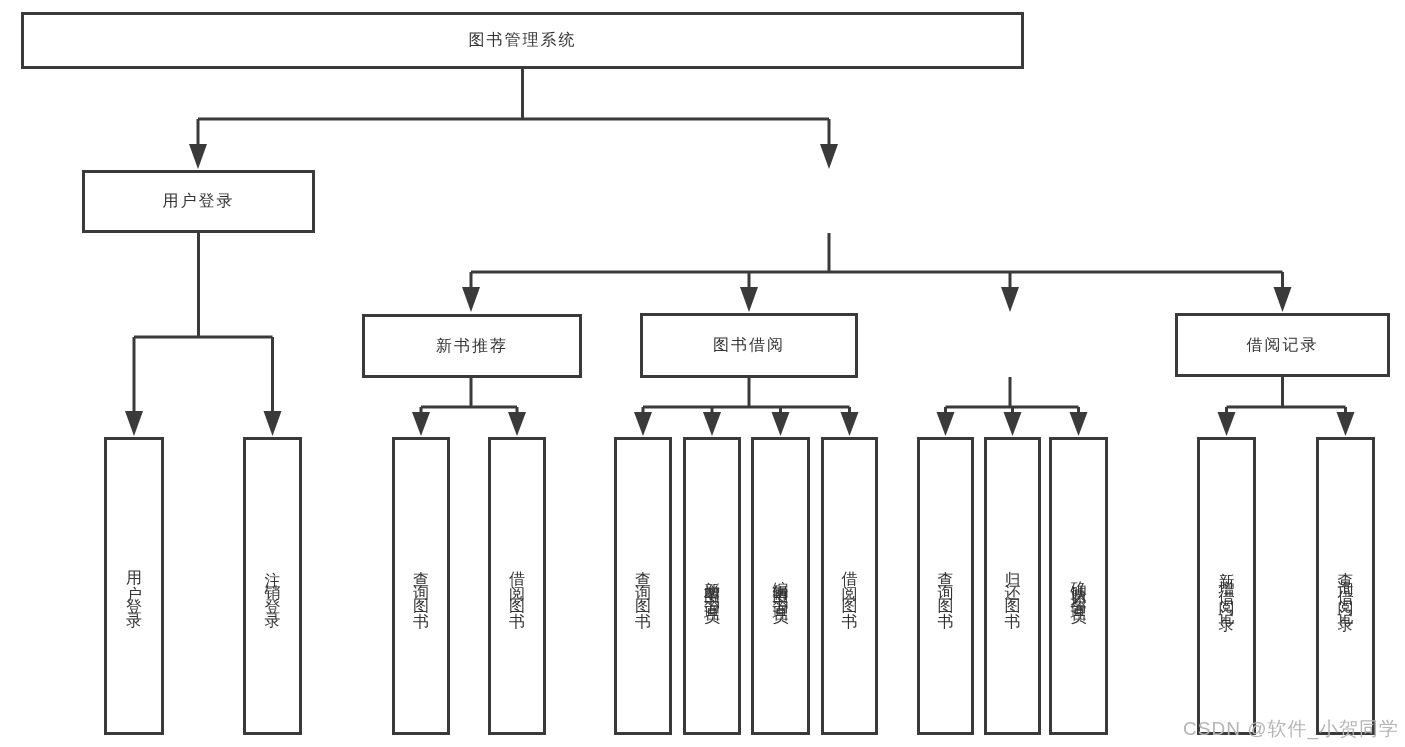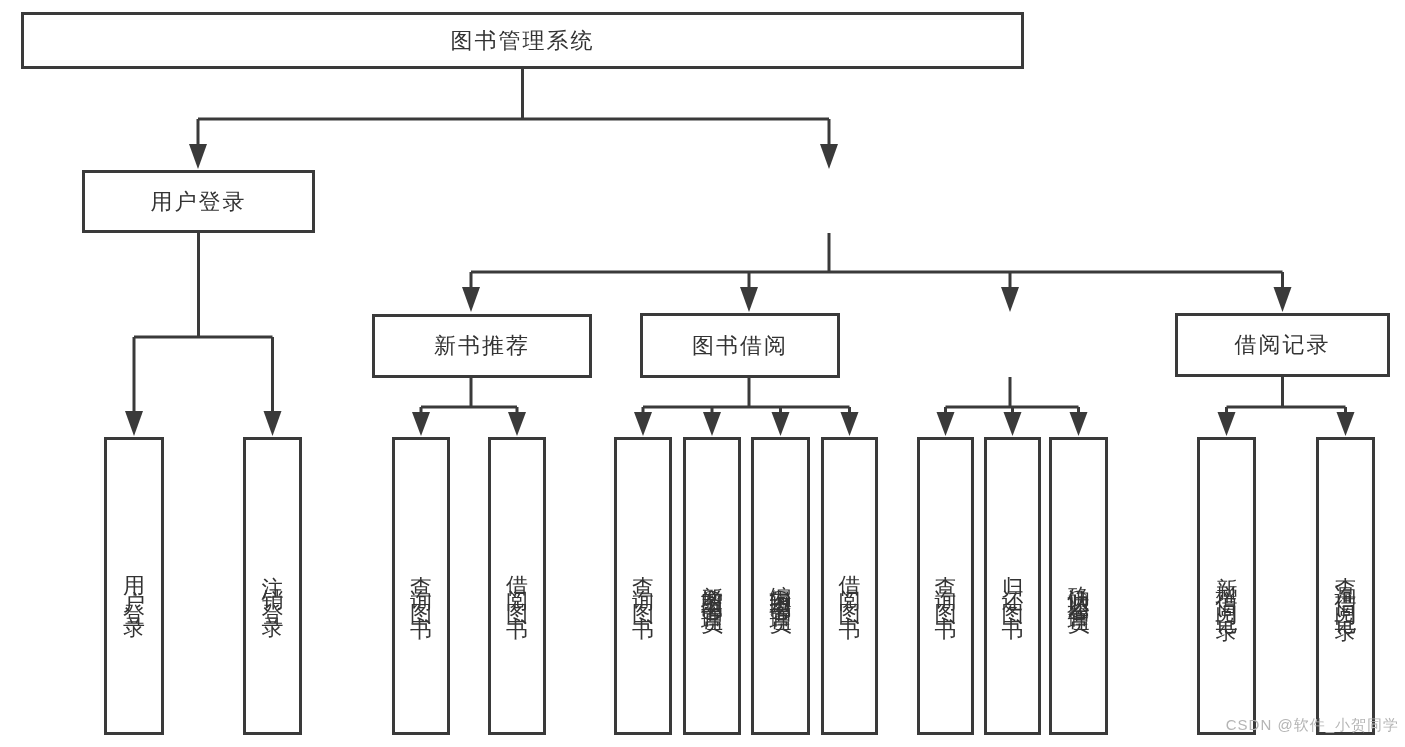--- a/index.html
+++ b/index.html
@@ -27,38 +27,38 @@
   }
   .connectors .ln { fill: none; stroke-width: 3; }
   .connectors .ar { fill: var(--line); stroke: none; }
   .box {
     position: absolute;
     background: #fff;
     border: 3px solid var(--line);
     display: flex;
     align-items: center;
     justify-content: center;
-    font-size: 22px;
+    font-size: 16px;
     letter-spacing: 2px;
     color: var(--text);
     text-align: center;
   }
   .vbox {
     writing-mode: vertical-rl;
     text-orientation: mixed;
     line-height: 1;
   }
   .v4 { letter-spacing: 14px; }
   .v6 { letter-spacing: 9px; }
   .v9 { letter-spacing: 4px; }
   .watermark {
     position: absolute;
     right: 6px;
     top: 716px;
-    font-size: 15px;
+    font-size: 19px;
     color: var(--watermark);
     letter-spacing: 1px;
     white-space: nowrap;
   }
 </style>
 </head>
 <body>
 
 <div class="canvas">
 
@@ -121,22 +121,22 @@
     <path class="ln" d="M1226.5 407 V414"></path>
     <path class="ar" d="M1217.5 412 L1235.5 412 L1226.5 436 Z"></path>
     <path class="ln" d="M1345.5 407 V414"></path>
     <path class="ar" d="M1336.5 412 L1354.5 412 L1345.5 436 Z"></path>
   </svg>
 
   <div class="box" style="left:21px; top:12px; width:1003px; height:57px;">图书管理系统</div>
 
   <div class="box" style="left:82px; top:170px; width:233px; height:63px;">用户登录</div>
 
-  <div class="box" style="left:372px; top:314px; width:220px; height:64px;">新书推荐</div>
-  <div class="box" style="left:640px; top:313px; width:200px; height:65px;">图书借阅</div>
+  <div class="box" style="left:362px; top:314px; width:220px; height:64px;">新书推荐</div>
+  <div class="box" style="left:640px; top:313px; width:218px; height:65px;">图书借阅</div>
   <div class="box" style="left:1175px; top:313px; width:215px; height:64px;">借阅记录</div>
 
   <div class="box vbox v4" style="left:104px; top:437px; width:60px; height:298px;">用户登录</div>
   <div class="box vbox v4" style="left:243px; top:437px; width:59px; height:298px;">注销登录</div>
 
   <div class="box vbox v4" style="left:392px; top:437px; width:58px; height:298px;">查询图书</div>
   <div class="box vbox v4" style="left:488px; top:437px; width:58px; height:298px;">借阅图书</div>
 
   <div class="box vbox v4" style="left:614px; top:437px; width:58px; height:298px;">查询图书</div>
   <div class="box vbox v9" style="left:683px; top:437px; width:58px; height:298px;">新增图书（管理员）</div>

